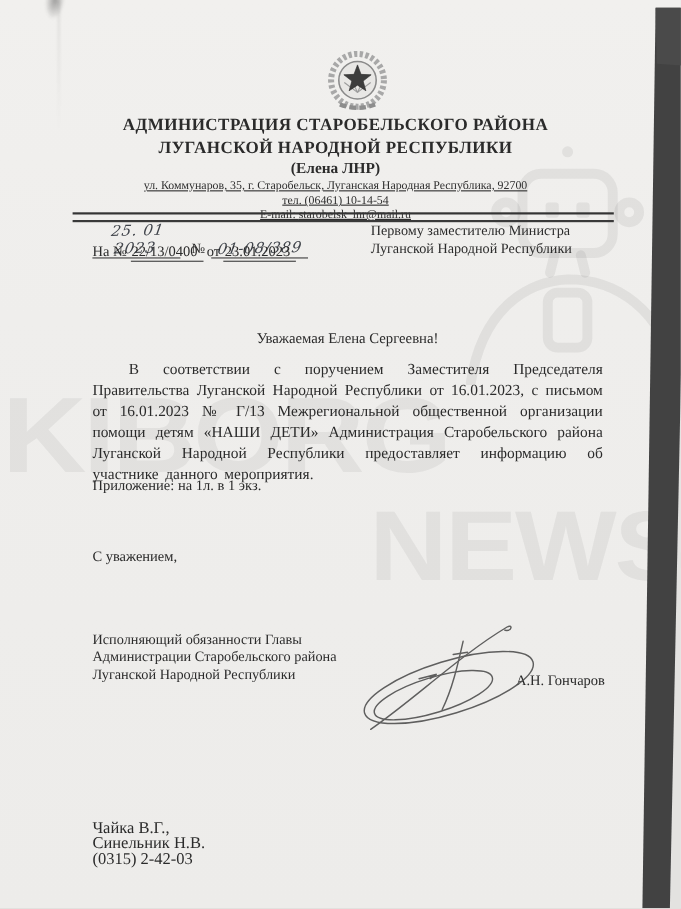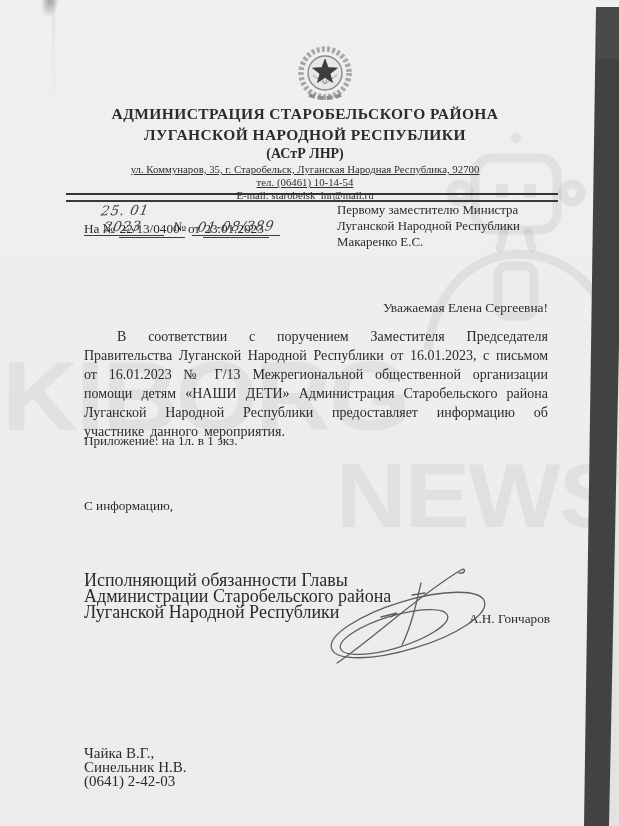--- a/index.html
+++ b/index.html
@@ -34,28 +34,28 @@
   .ref-l1{position:absolute;left:84px;top:202px;z-index:2;font-size:13px;}
   .ref-l2{position:absolute;left:84px;top:221px;z-index:2;font-size:13.2px;}
   .uwrap{display:inline-block;border-bottom:1.3px solid #3c3c3c;text-align:center;}
   .hw{display:inline-block;font-family:"DejaVu Serif",serif;font-style:italic;
       color:#3f434a;font-size:13.5px;letter-spacing:.8px;transform:skewX(-10deg) rotate(-1.2deg);}
   .nosign{margin:0 6px 0 10px;}
   .u{border-bottom:1.3px solid #3c3c3c;padding:0 5px 1px 1px;}
   .addressee{position:absolute;left:337px;top:202px;width:215px;z-index:2;
     font-size:12.9px;line-height:16.2px;}
   
-  .salutation{position:absolute;left:84px;top:300px;width:464px;text-align:right;
+  .salutation{position:absolute;left:84px;top:300px;width:464px;text-align:center;
     font-size:13.4px;z-index:2;}
   .paragraph{position:absolute;left:84px;top:327px;width:464px;font-size:14px;
     line-height:19px;text-align:justify;text-indent:33px;z-index:2;word-spacing:2.5px;}
   .attachment{position:absolute;left:84px;top:433px;font-size:13.2px;z-index:2;}
   .closing{position:absolute;left:84px;top:498px;font-size:13.2px;z-index:2;}
   
-  .sign-block{position:absolute;left:84px;top:573px;font-size:18px;line-height:15.8px;z-index:2;}
+  .sign-block{position:absolute;left:84px;top:573px;font-size:13px;line-height:15.8px;z-index:2;}
   .signer{position:absolute;left:469px;top:611px;font-size:13.2px;z-index:2;text-align:center;}
   .signature-svg{position:absolute;left:315px;top:553px;z-index:3;}
   
   .footer{position:absolute;left:84px;top:747px;font-size:15px;line-height:13.8px;z-index:2;}
 </style>
 </head>
 <body>
 
 <div class="page">
 
@@ -93,48 +93,47 @@
       <line x1="30" y1="40" x2="36" y2="27"></line>
         <line x1="30" y1="40" x2="42" y2="31"></line>
     </g>
     <polygon points="30,15 33.2,23.6 42.4,24 35.1,29.7 37.6,38.5 30,33.4 22.4,38.5 24.9,29.7 17.6,24 26.8,23.6" fill="#3d3d3d" stroke="#2f2f2f" stroke-width="0.6"></polygon>
     <path d="M14 51 Q30 57 46 51" fill="none" stroke="#8d8d8d" stroke-width="4" stroke-dasharray="6 3"></path>
   </svg>
 
   <div class="org">
     <div class="org-line1">АДМИНИСТРАЦИЯ СТАРОБЕЛЬСКОГО РАЙОНА</div>
     <div class="org-line2">ЛУГАНСКОЙ НАРОДНОЙ РЕСПУБЛИКИ</div>
-    <div class="org-abbr">(АСтР ЛНР)</div>
+    <div class="org-abbr">(Елена ЛНР)</div>
     <div class="org-small">ул. Коммунаров, 35, г. Старобельск, Луганская Народная Республика, 92700</div>
     <div class="org-small">тел. (06461) 10-14-54</div>
     <div class="org-small org-email"><span>E-mail: </span><u>starobelsk_lnr@mail.ru</u></div>
   </div>
   <div class="rule"></div>
 
   <div class="ref-l1">
     <span class="uwrap" style="width:80px"><span class="hw">25. 01 2023</span></span><span class="nosign">№</span><span class="uwrap" style="width:88px"><span class="hw">01-08/389</span></span>
   </div>
 
   <div class="ref-l2">
     <span>На №</span>
     <span class="u">22/13/0400</span>
     <span>от</span>
     <span class="u">23.01.2023</span>
   </div>
 
   <div class="addressee">
     <div>Первому заместителю Министра</div>
     <div>Луганской Народной Республики</div>
-    <div>Макаренко Е.С.</div>
   </div>
 
   <div class="salutation">Уважаемая Елена Сергеевна!</div>
   <div class="paragraph">В соответствии с поручением Заместителя Председателя Правительства Луганской Народной Республики от 16.01.2023, с письмом от 16.01.2023 № Г/13 Межрегиональной общественной организации помощи детям «НАШИ ДЕТИ» Администрация Старобельского района Луганской Народной Республики предоставляет информацию об участнике данного мероприятия.</div>
   <div class="attachment">Приложение: на 1л. в 1 экз.</div>
-  <div class="closing">С информацию,</div>
+  <div class="closing">С уважением,</div>
 
   <div class="sign-block">
     <div>Исполняющий обязанности Главы</div>
     <div>Администрации Старобельского района</div>
     <div>Луганской Народной Республики</div>
   </div>
   <svg class="signature-svg" width="190" height="118" viewBox="0 0 190 118">
     <g fill="none" stroke="#4f4f4f" stroke-width="1.3" stroke-linecap="round" opacity="0.9">
       <ellipse cx="93" cy="72" rx="80" ry="24" transform="rotate(-17 93 72)"></ellipse>
       <ellipse cx="79" cy="79" rx="56" ry="16" transform="rotate(-17 79 79)"></ellipse>
@@ -142,16 +141,16 @@
       <path d="M106 30 C 101 52, 96 74, 87 92"></path>
       <path d="M97 42 L 110 40"></path>
       <path d="M66 64 L 82 60 L 76 64"></path>
     </g>
   </svg>
   <div class="signer">А.Н. Гончаров</div>
 
   <div class="footer">
     <div>Чайка В.Г.,</div>
     <div>Синельник Н.В.</div>
-    <div>(0641) 2-42-03</div>
+    <div>(0315) 2-42-03</div>
   </div>
 
 </div>
 
 </body></html>

